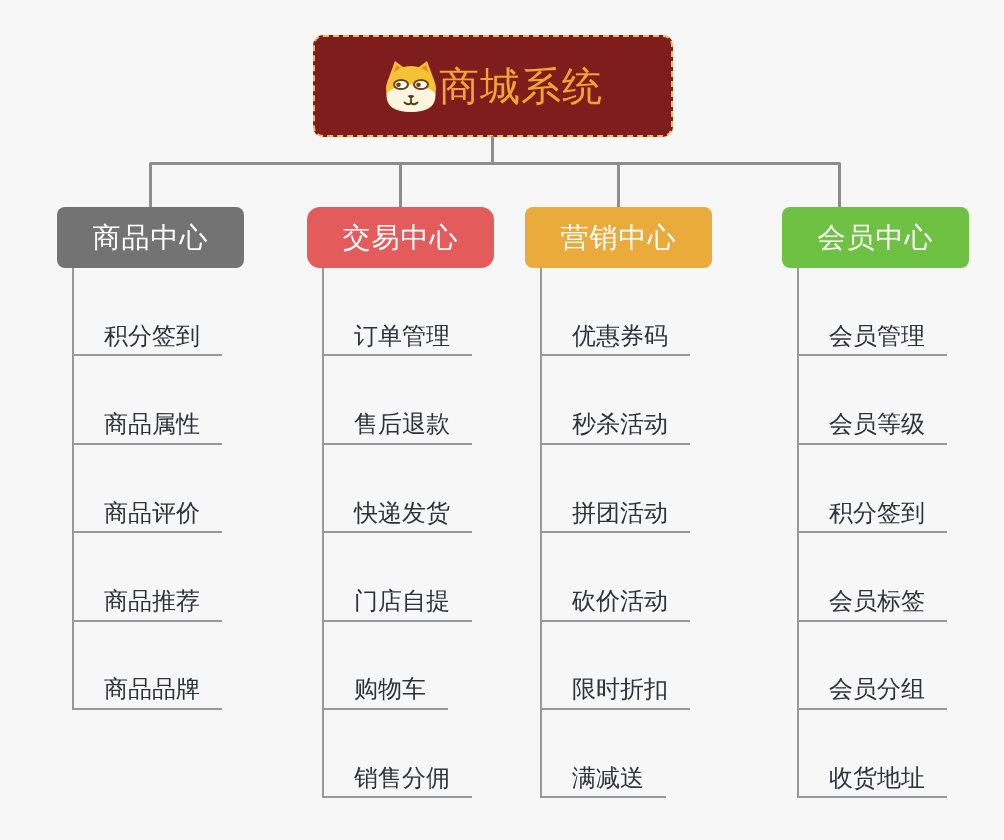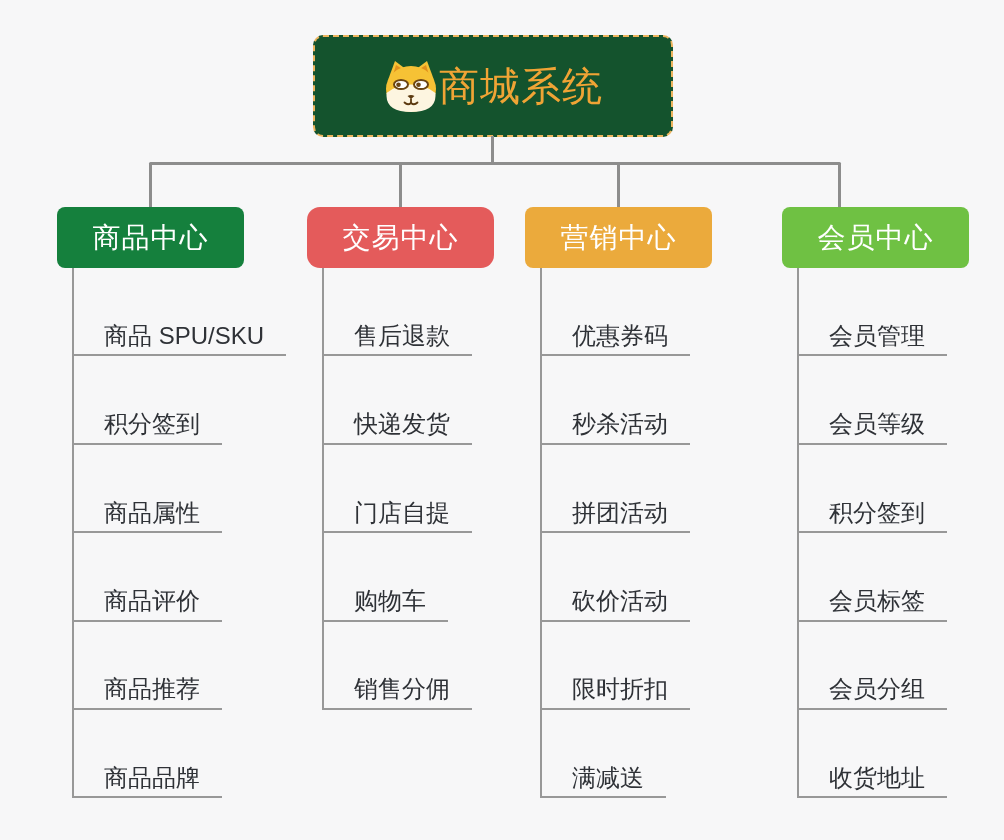--- a/index.html
+++ b/index.html
@@ -7,21 +7,21 @@
   body { font-family:"Liberation Sans","DejaVu Sans",sans-serif; }
 
   .canvas {
     position:relative; width:1004px; height:840px;
     background:#f7f7f8; overflow:hidden;
   }
 
   
   .root {
     position:absolute; left:313px; top:35px; width:360px; height:102px;
-    background:#14532d; border:2px dashed #edb55e; border-radius:10px;
+    background:#7f1d1d; border:2px dashed #edb55e; border-radius:10px;
     display:flex; align-items:center; justify-content:center; 
   }
   .root-title { font-size:40px; color:#f0a435; letter-spacing:1px; }
   .dog-icon svg { width:56px; height:56px; display:block; }
 
   
   .line { position:absolute; background:#8d8d8d; }
   .stem  { left:491px; top:136px; width:3px; height:27px; }
   .hbar  { left:149px; top:162px; width:692px; height:3px; border-radius:2px; }
   .drop  { top:163px; width:3px; height:44px; }
@@ -75,25 +75,22 @@
   </div>
 
   <div class="line stem"></div>
   <div class="line hbar"></div>
   <div class="line drop drop-1"></div>
   <div class="line drop drop-2"></div>
   <div class="line drop drop-3"></div>
   <div class="line drop drop-4"></div>
 
   <div class="column col-1">
-    <div class="branch-box" style="background: #15803d;">商品中心</div>
+    <div class="branch-box" style="background: #737373;">商品中心</div>
     <div class="children">
-      <div class="child">
-          <span class="child-label">商品 SPU/SKU</span>
-        </div>
       <div class="child">
           <span class="child-label">积分签到</span>
         </div>
       <div class="child">
           <span class="child-label">商品属性</span>
         </div>
       <div class="child">
           <span class="child-label">商品评价</span>
         </div>
       <div class="child">
@@ -101,20 +98,23 @@
         </div>
       <div class="child">
           <span class="child-label">商品品牌</span>
         </div>
     </div>
   </div>
 
   <div class="column col-2">
     <div class="branch-box" style="background: rgb(228, 91, 91); border-radius: 13px;">交易中心</div>
     <div class="children">
+      <div class="child">
+          <span class="child-label">订单管理</span>
+        </div>
       <div class="child">
           <span class="child-label">售后退款</span>
         </div>
       <div class="child">
           <span class="child-label">快递发货</span>
         </div>
       <div class="child">
           <span class="child-label">门店自提</span>
         </div>
       <div class="child">

